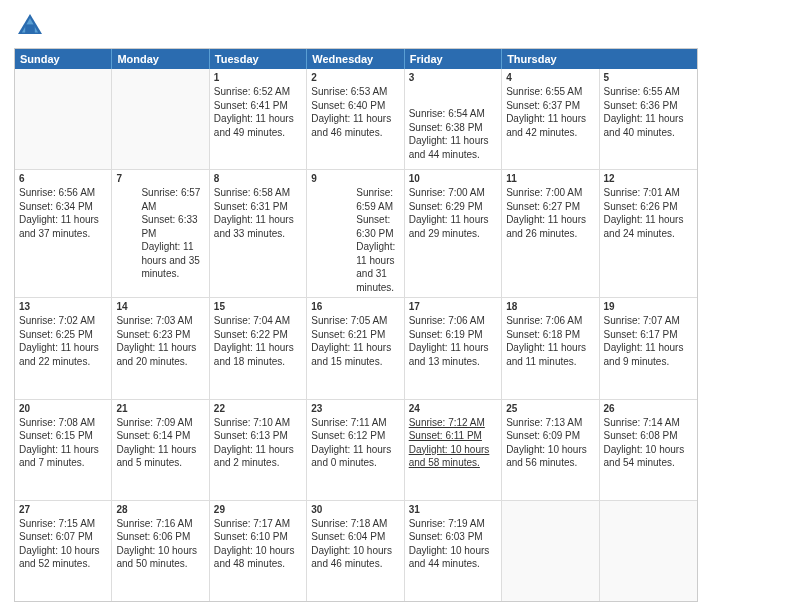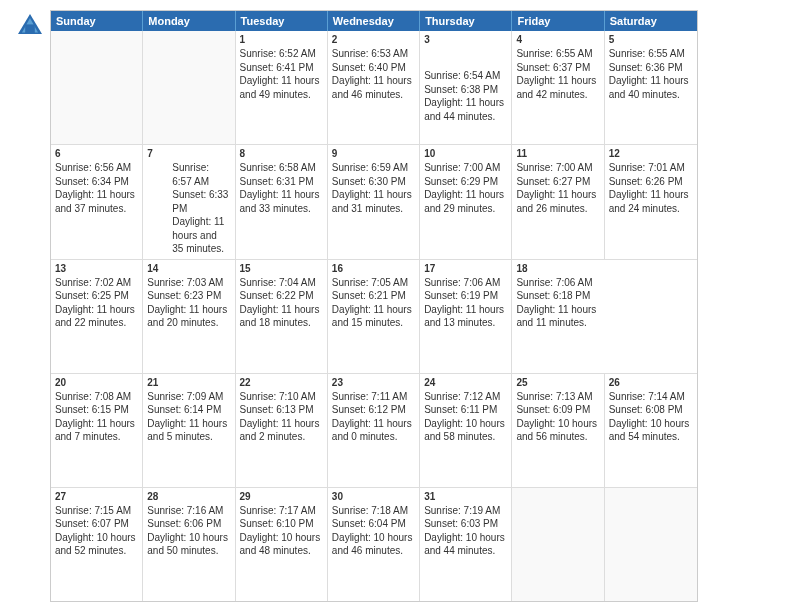--- a/index.html
+++ b/index.html
@@ -8,20 +8,21 @@
       background: #fff;
       width: 792px;
       height: 612px;
       overflow: hidden;
     }
     .page {
       width: 712px;
       height: 612px;
       padding: 10px 14px;
       display: flex;
+      flex-direction: column;
     }
     .header {
       display: flex;
       justify-content: space-between;
       align-items: flex-start;
       margin-bottom: 6px;
     }
     .logo {
       display: flex;
       align-items: center;
@@ -125,23 +126,22 @@
       <div class="subtitle"></div>
     </div>
   </div>
 
   <div class="calendar">
     <div class="cal-header-row" id="cal-header">
         <div class="cal-header-cell">Sunday</div>
         <div class="cal-header-cell">Monday</div>
         <div class="cal-header-cell">Tuesday</div>
         <div class="cal-header-cell">Wednesday</div>
+        <div class="cal-header-cell">Friday</div>
         <div class="cal-header-cell">Thursday</div>
-        <div class="cal-header-cell">Friday</div>
-        <div class="cal-header-cell">Saturday</div>
       </div>
     <div class="cal-body" id="cal-body">
         <div class="cal-row">
           <div class="cal-cell empty"></div>
           <div class="cal-cell empty"></div>
           <div class="cal-cell">
             <span class="day-num">1</span>
             <div class="cell-text" style="white-space: pre-line;">Sunrise: 6:52 AM
 Sunset: 6:41 PM
 Daylight: 11 hours and 49 minutes.</div>
@@ -185,21 +185,21 @@
 Daylight: 11 hours and 35 minutes.</div>
           </div>
           <div class="cal-cell">
             <span class="day-num">8</span>
             <div class="cell-text" style="white-space: pre-line;">Sunrise: 6:58 AM
 Sunset: 6:31 PM
 Daylight: 11 hours and 33 minutes.</div>
           </div>
           <div class="cal-cell">
             <span class="day-num">9</span>
-            <div class="cell-text" style="white-space: pre-line;">Sunrise: 6:59 AM
+            <div class="cell-text" style="white-space: pre-line; margin-left: 45px;">Sunrise: 6:59 AM
 Sunset: 6:30 PM
 Daylight: 11 hours and 31 minutes.</div>
           </div>
           <div class="cal-cell">
             <span class="day-num">10</span>
             <div class="cell-text" style="white-space: pre-line;">Sunrise: 7:00 AM
 Sunset: 6:29 PM
 Daylight: 11 hours and 29 minutes.</div>
           </div>
           <div class="cal-cell">
@@ -245,20 +245,26 @@
             <div class="cell-text" style="white-space: pre-line;">Sunrise: 7:06 AM
 Sunset: 6:19 PM
 Daylight: 11 hours and 13 minutes.</div>
           </div>
           <div class="cal-cell">
             <span class="day-num">18</span>
             <div class="cell-text" style="white-space: pre-line;">Sunrise: 7:06 AM
 Sunset: 6:18 PM
 Daylight: 11 hours and 11 minutes.</div>
           </div>
+          <div class="cal-cell">
+            <span class="day-num">19</span>
+            <div class="cell-text" style="white-space: pre-line;">Sunrise: 7:07 AM
+Sunset: 6:17 PM
+Daylight: 11 hours and 9 minutes.</div>
+          </div>
         </div>
         <div class="cal-row">
           <div class="cal-cell">
             <span class="day-num">20</span>
             <div class="cell-text" style="white-space: pre-line;">Sunrise: 7:08 AM
 Sunset: 6:15 PM
 Daylight: 11 hours and 7 minutes.</div>
           </div>
           <div class="cal-cell">
             <span class="day-num">21</span>
@@ -273,21 +279,21 @@
 Daylight: 11 hours and 2 minutes.</div>
           </div>
           <div class="cal-cell">
             <span class="day-num">23</span>
             <div class="cell-text" style="white-space: pre-line;">Sunrise: 7:11 AM
 Sunset: 6:12 PM
 Daylight: 11 hours and 0 minutes.</div>
           </div>
           <div class="cal-cell">
             <span class="day-num">24</span>
-            <div class="cell-text" style="white-space: pre-line;">Sunrise: 7:12 AM
+            <div class="cell-text" style="white-space: pre-line; text-decoration: underline;">Sunrise: 7:12 AM
 Sunset: 6:11 PM
 Daylight: 10 hours and 58 minutes.</div>
           </div>
           <div class="cal-cell">
             <span class="day-num">25</span>
             <div class="cell-text" style="white-space: pre-line;">Sunrise: 7:13 AM
 Sunset: 6:09 PM
 Daylight: 10 hours and 56 minutes.</div>
           </div>
           <div class="cal-cell">

